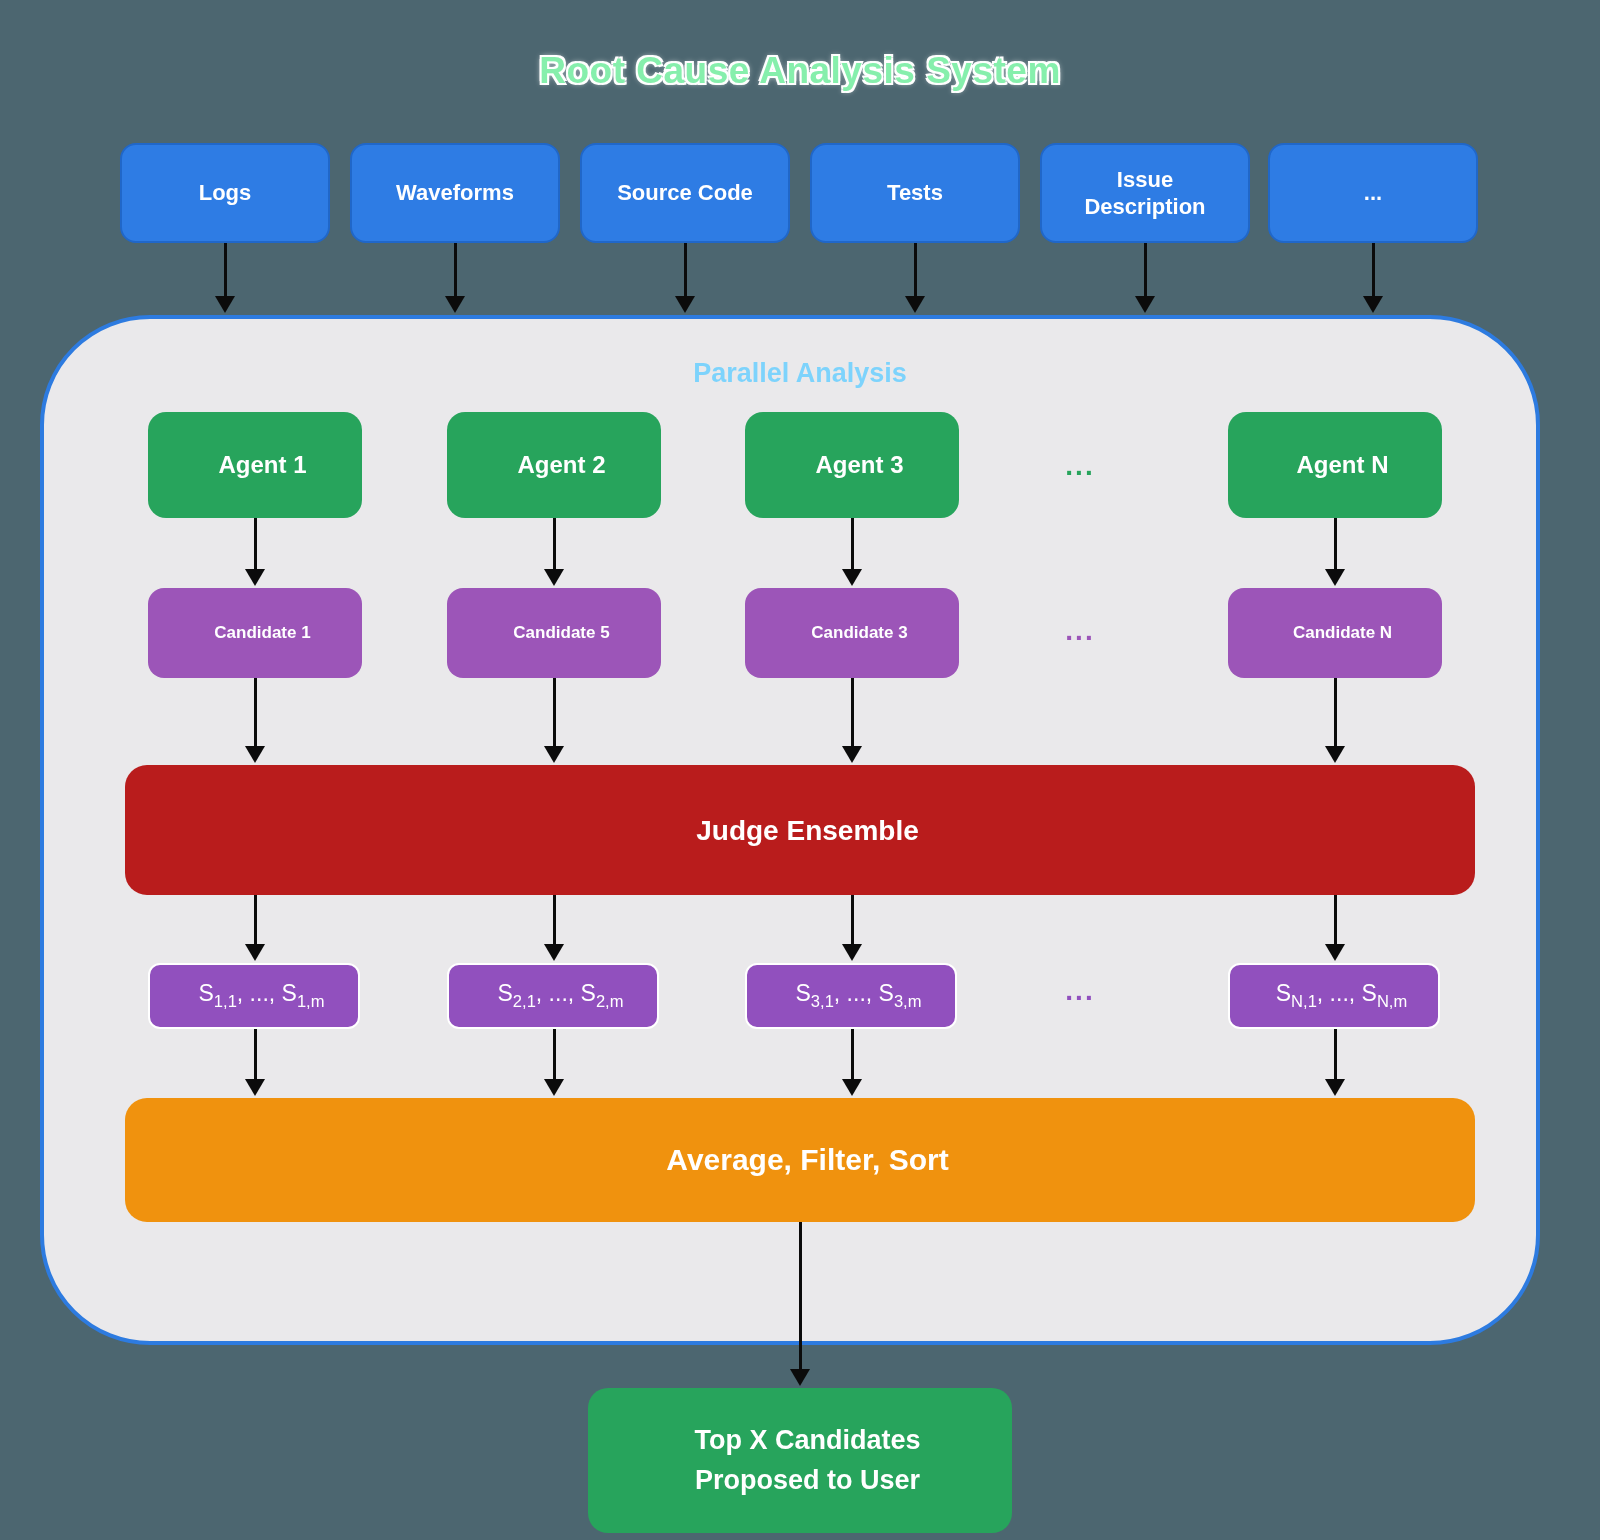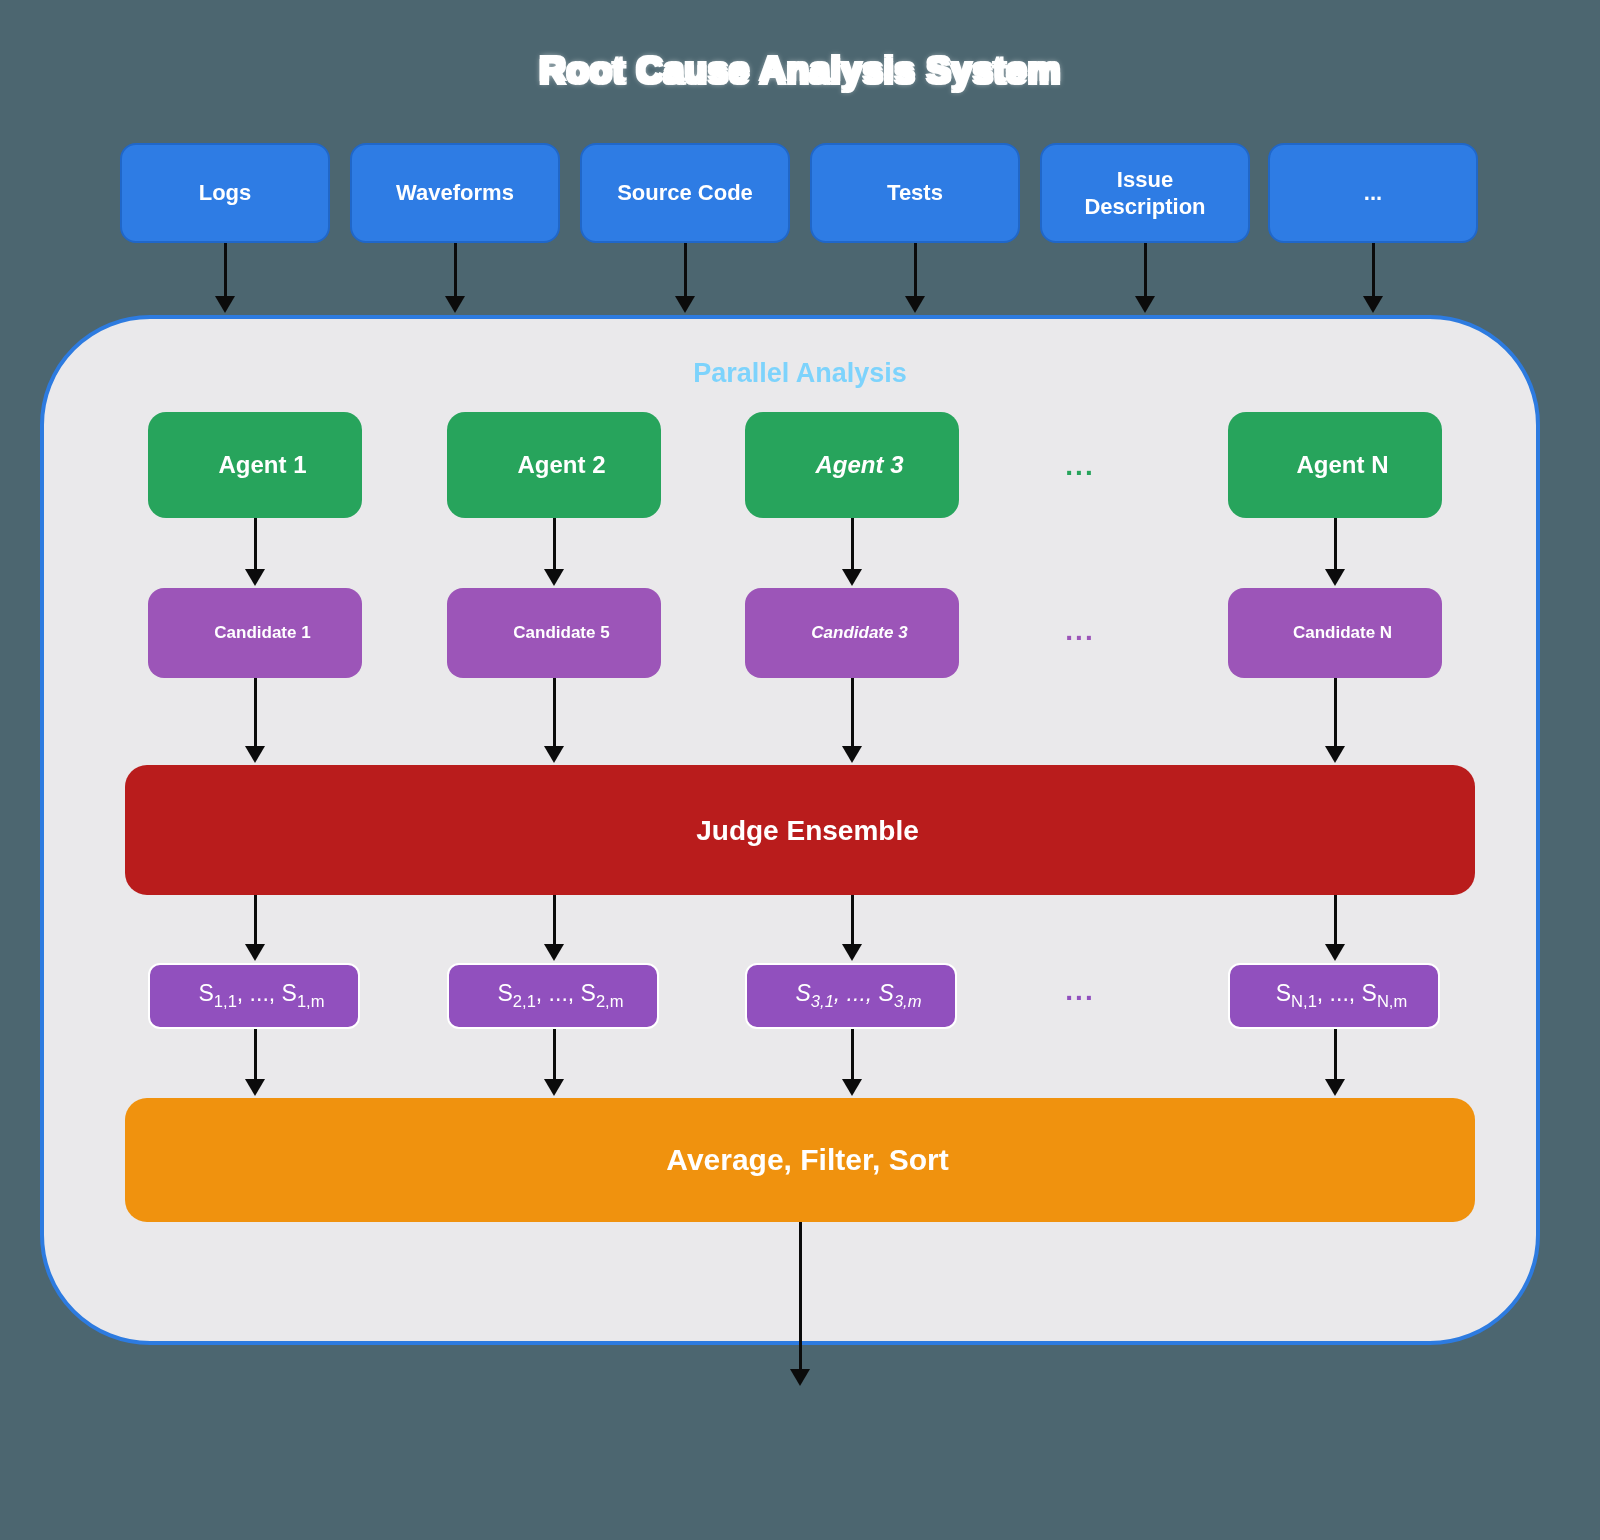--- a/index.html
+++ b/index.html
@@ -13,21 +13,21 @@
     height:1540px;
     background:#4C6670;
     overflow:hidden;
   }
   .page-title{
     position:absolute;
     left:0; right:0; top:50px;
     text-align:center;
     font-size:37px;
     font-weight:bold;
-    color:#ffffff;
+    color:#86efac;
     letter-spacing:0.5px;
     text-shadow:-2px -2px 0 #fff, 2px -2px 0 #fff, -2px 2px 0 #fff, 2px 2px 0 #fff, 0 0 6px #fff;
   }
   .box{
     position:absolute;
     display:flex;
     flex-direction:column;
     align-items:center;
     justify-content:center;
     color:#fff;
@@ -127,21 +127,21 @@
   }
   .arrow .shaft{width:3px;flex:1;background:#0B0B0B;}
   .arrow .head{
     width:0;height:0;
     border-left:10px solid transparent;
     border-right:10px solid transparent;
     border-top:17px solid #0B0B0B;
     margin-top:-1px;
   }
   
-  .c1{left:148px;} .c2{left:447px;} .c3{left:745px;font-style:italic;} .c5{left:1228px;}
+  .c1{left:148px;} .c2{left:447px;} .c3{left:745px;} .c5{left:1228px;}
 </style>
 </head>
 <body>
 
 <div class="canvas">
 
   <div class="page-title">Root Cause Analysis System</div>
 
   <div class="box input-box" style="left:120px">
       <span>Logs</span>
@@ -306,14 +306,18 @@
 
   <div class="box aggregate-box">
       <span>Average, Filter, Sort</span>
     </div>
 
   <div class="arrow" style="left:800px;top:1222px;height:164px">
       <div class="shaft"></div>
       <div class="head"></div>
     </div>
 
+  <div class="box output-box">
+    <span>Top X Candidates</span>
+    <span>Proposed to User</span>
+  </div>
 
 </div>
 
 </body></html>

